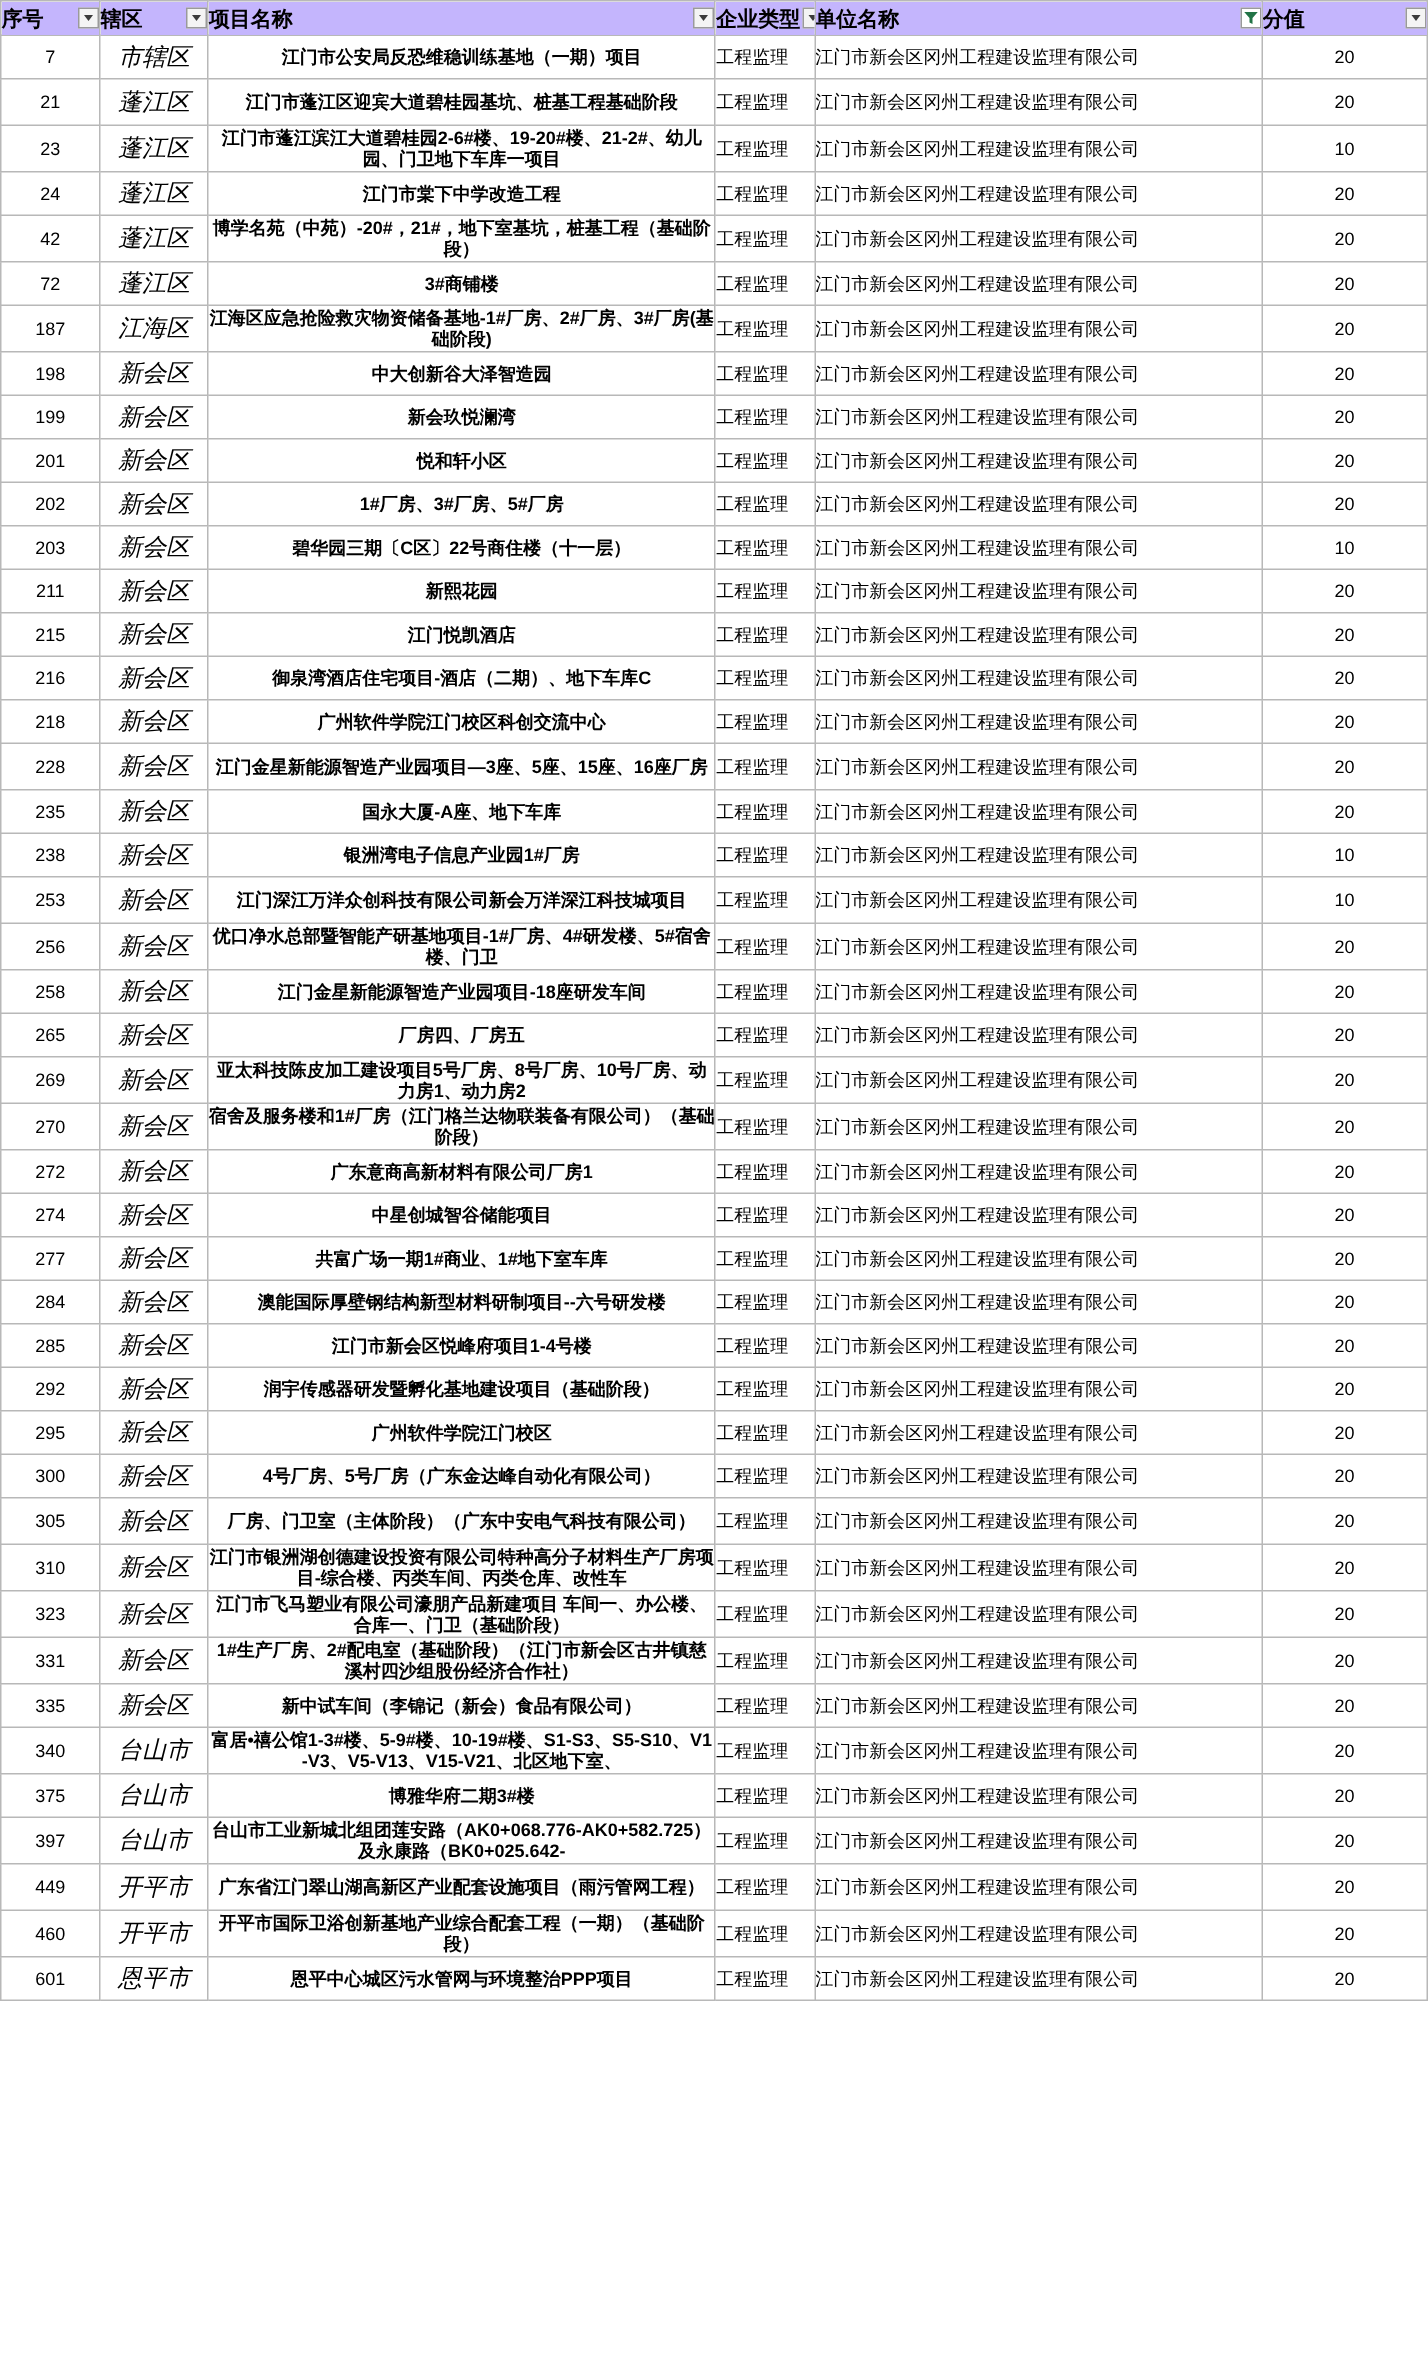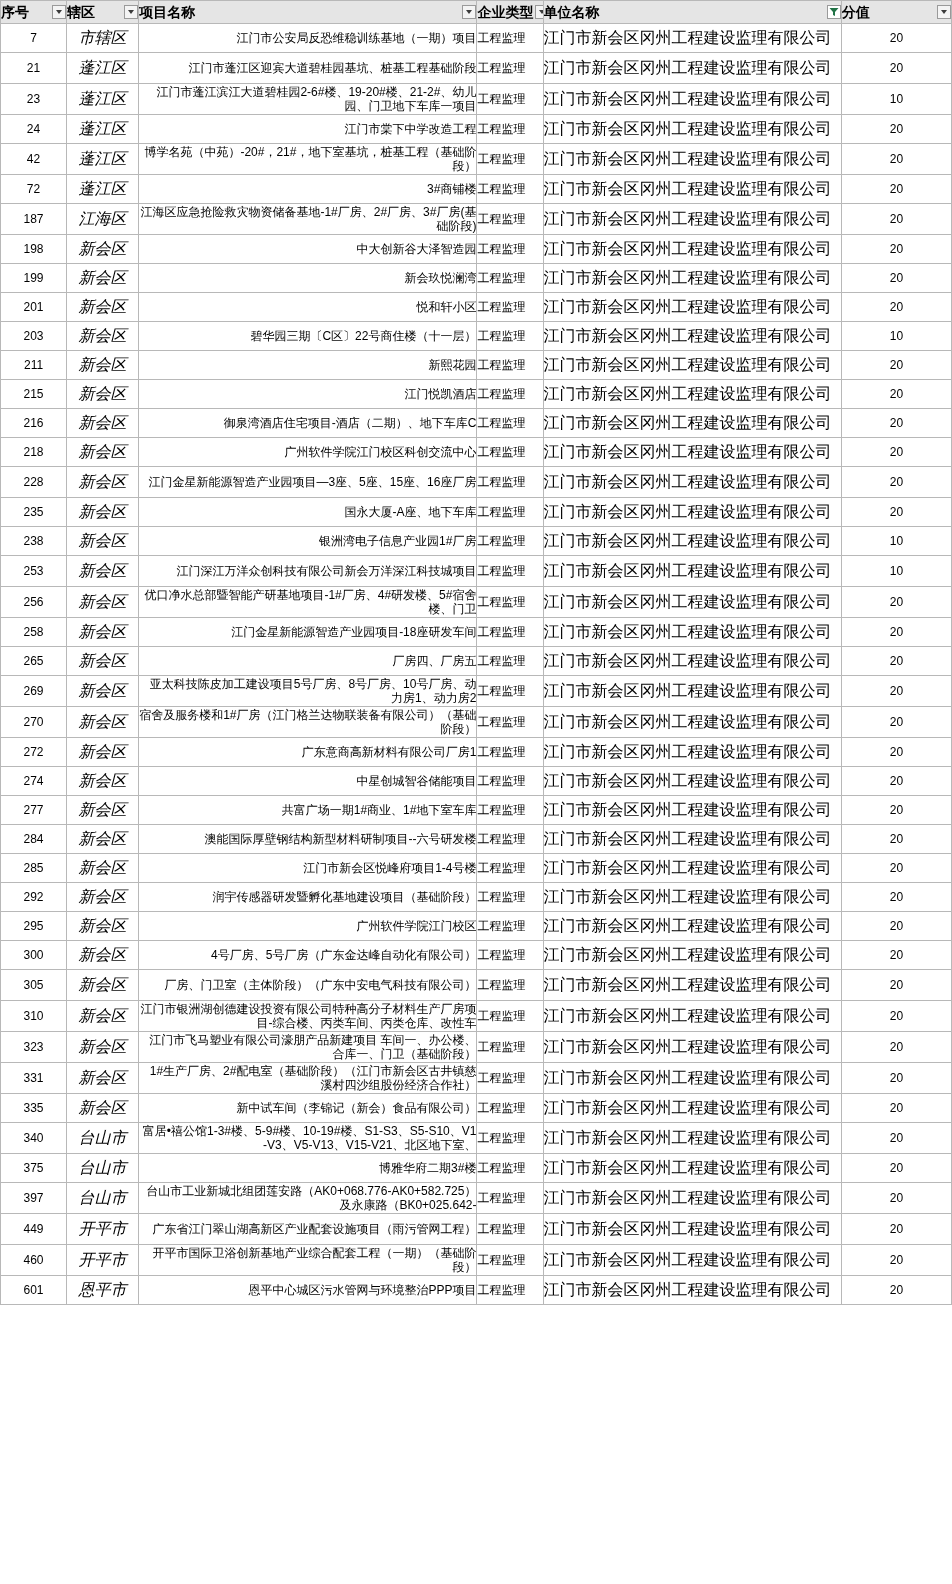--- a/index.html
+++ b/index.html
@@ -30,21 +30,21 @@
   }
   
   col.c-seq   { width: 66px; }
   col.c-dist  { width: 72px; }
   col.c-proj  { width: 338px; }
   col.c-type  { width: 66px; }
   col.c-unit  { width: 298px; }
   col.c-score { width: 110px; }
 
   thead th {
-    background: #e5e5e5;
+    background: #c4b5fd;
     font-weight: bold;
     font-size: 14px;
     height: 22px;
     position: relative;
     padding: 0 4px;
     text-align: left;
     white-space: nowrap;
   }
   .hdr-inner {
     display: flex;
@@ -99,36 +99,37 @@
     white-space: nowrap;
   }
   td.dist {
     text-align: center;
     font-size: 16px;
     padding: 2px;
     white-space: nowrap;
     font-style: italic;
   }
   td.text {
-    text-align: right;
+    text-align: center;
     padding: 2px 3px;
     font-size: 12px;
     line-height: 14px;
     word-break: break-all;
+    font-weight: bold;
   }
   td.type {
     text-align: left;
     padding: 2px 3px;
     font-size: 12px;
     white-space: nowrap;
   }
   td.unit {
     text-align: left;
     padding: 2px 3px;
-    font-size: 16px;
+    font-size: 12px;
     white-space: nowrap;
   }
   tr.r1 td { height: 28px; }
   tr.r2 td { height: 30px; }
   .clip2 {
     max-height: 30px;
     overflow: hidden;
     display: block;
   }
 </style>
@@ -294,20 +295,30 @@
           <td class="seq">201</td>
           <td class="dist">新会区</td>
           <td class="text">
             <span class="clip2">悦和轩小区</span>
           </td>
           <td class="type">工程监理</td>
           <td class="unit">江门市新会区冈州工程建设监理有限公司</td>
           <td class="num">20</td>
         </tr>
         <tr class="r1">
+          <td class="seq">202</td>
+          <td class="dist">新会区</td>
+          <td class="text">
+            <span class="clip2">1#厂房、3#厂房、5#厂房</span>
+          </td>
+          <td class="type">工程监理</td>
+          <td class="unit">江门市新会区冈州工程建设监理有限公司</td>
+          <td class="num">20</td>
+        </tr>
+        <tr class="r1">
           <td class="seq">203</td>
           <td class="dist">新会区</td>
           <td class="text">
             <span class="clip2">碧华园三期〔C区〕22号商住楼（十一层）</span>
           </td>
           <td class="type">工程监理</td>
           <td class="unit">江门市新会区冈州工程建设监理有限公司</td>
           <td class="num">10</td>
         </tr>
         <tr class="r1">

